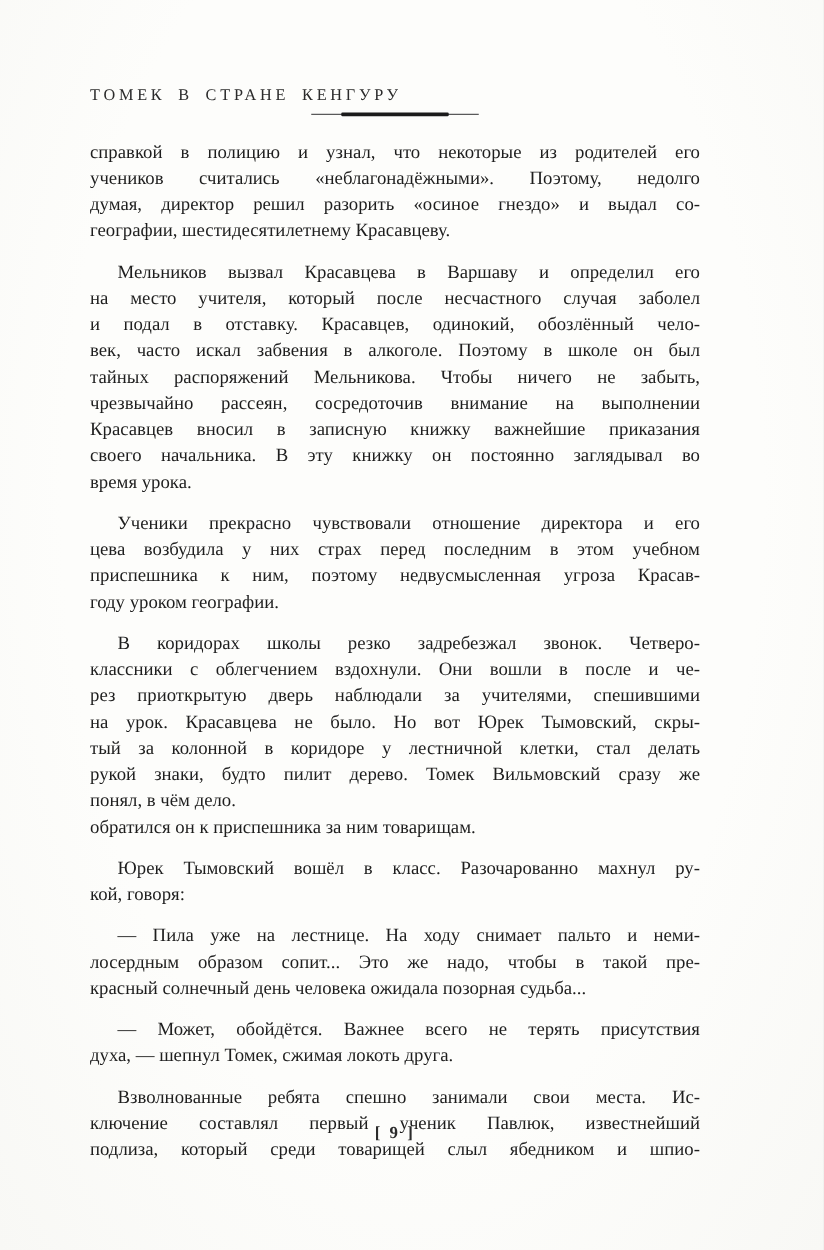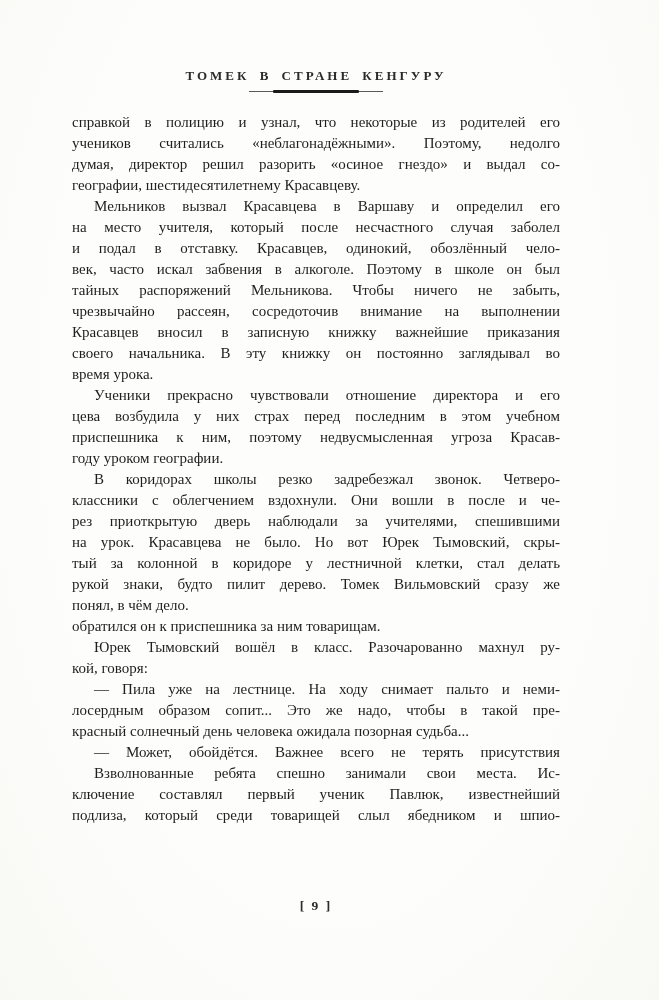--- a/index.html
+++ b/index.html
@@ -22,23 +22,22 @@
     left: 72px;
     top: 0;
     width: 488px;
     height: 100%;
   }
   .running-header {
     position: absolute;
     top: 68px;
     left: 0;
     width: 100%;
-    text-align: center;
     font-size: 13px;
-    font-weight: bold;
+    font-weight: normal;
     letter-spacing: 3px;
     word-spacing: 4px;
     color: #2b2b2b;
   }
   .ornament {
     position: absolute;
     top: 90px;
     left: 50%;
     transform: translateX(-50%);
     width: 134px;
@@ -72,20 +71,21 @@
     line-height: 21px;
     text-align: justify;
     text-align-last: justify;
     white-space: normal;
   }
   .line.para-end {
     text-align-last: left;
   }
   .line.indented {
     text-indent: 22px;
+    margin-top: 12px;
   }
   .page-number {
     position: absolute;
     top: 898px;
     left: 0;
     width: 100%;
     text-align: center;
     font-size: 13.5px;
     font-weight: bold;
     letter-spacing: 2px;
@@ -130,20 +130,21 @@
         <div class="line">тый за колонной в коридоре у лестничной клетки, стал делать</div>
         <div class="line">рукой знаки, будто пилит дерево. Томек Вильмовский сразу же</div>
         <div class="line para-end">понял, в чём дело.</div>
         <div class="line para-end">обратился он к приспешника за ним товарищам.</div>
         <div class="line indented">Юрек Тымовский вошёл в класс. Разочарованно махнул ру-</div>
         <div class="line para-end">кой, говоря:</div>
         <div class="line indented">— Пила уже на лестнице. На ходу снимает пальто и неми-</div>
         <div class="line">лосердным образом сопит... Это же надо, чтобы в такой пре-</div>
         <div class="line para-end">красный солнечный день человека ожидала позорная судьба...</div>
         <div class="line indented">— Может, обойдётся. Важнее всего не терять присутствия</div>
+        <div class="line para-end">духа, — шепнул Томек, сжимая локоть друга.</div>
         <div class="line indented">Взволнованные ребята спешно занимали свои места. Ис-</div>
         <div class="line">ключение составлял первый ученик Павлюк, известнейший</div>
         <div class="line">подлиза, который среди товарищей слыл ябедником и шпио-</div>
       </div>
 
     <div class="page-number">[ 9 ]</div>
 
   </div>
 </div>
 

